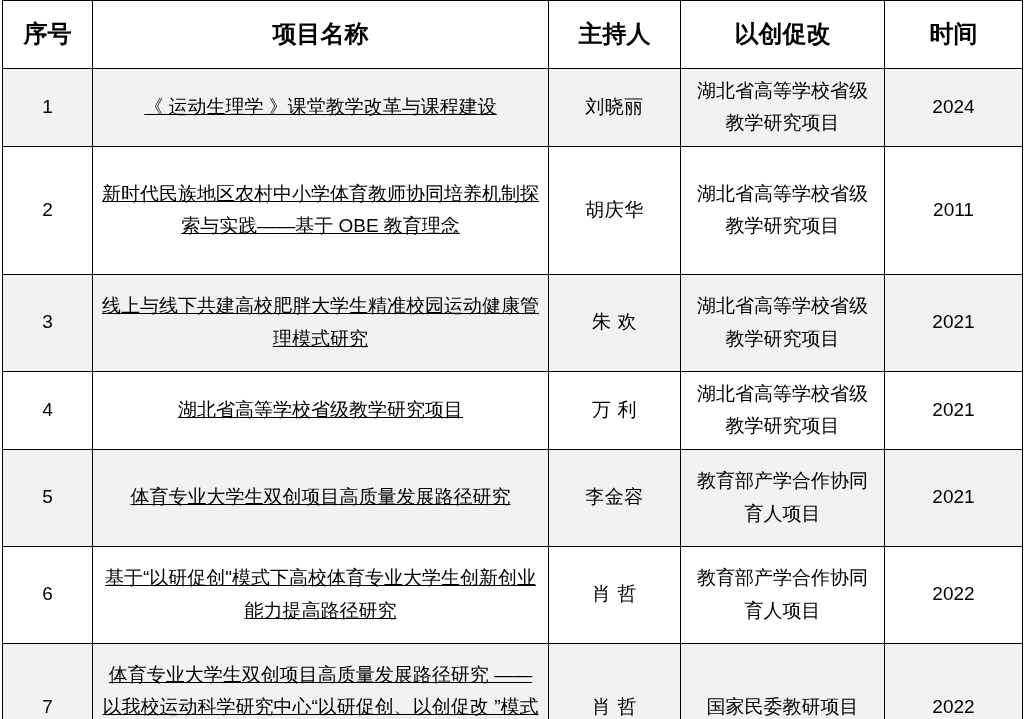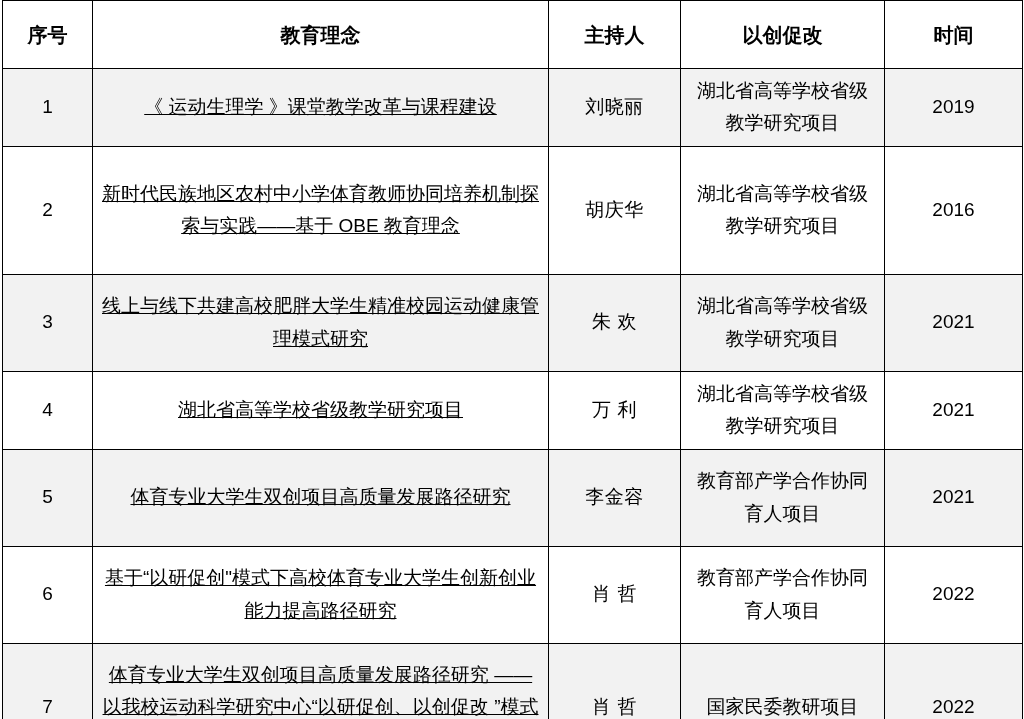--- a/index.html
+++ b/index.html
@@ -35,21 +35,21 @@
     border: 1px solid #000000;
     text-align: center;
     vertical-align: middle;
     padding: 6px 8px;
     box-sizing: border-box;
     line-height: 1.7;
   }
   table.project-table thead th {
     background: #ffffff;
     font-weight: bold;
-    font-size: 20px;
+    font-size: 24px;
     height: 68px;
     padding: 4px 6px;
   }
   table.project-table tbody td {
     font-size: 19px;
     font-weight: normal;
   }
   tbody tr.row-odd td {
     background: #f2f2f2;
   }
@@ -76,40 +76,40 @@
     <colgroup>
       <col class="c-index">
       <col class="c-name">
       <col class="c-leader">
       <col class="c-category">
       <col class="c-time">
     </colgroup>
     <thead>
       <tr>
         <th>序号</th>
-        <th>教育理念</th>
+        <th>项目名称</th>
         <th>主持人</th>
         <th>以创促改</th>
         <th>时间</th>
       </tr>
     </thead>
     <tbody>
       <tr class="row-odd h1">
         <td class="cell-index">1</td>
         <td class="cell-name">《 运动生理学 》课堂教学改革与课程建设</td>
         <td class="cell-leader">刘晓丽</td>
         <td class="cell-category">湖北省高等学校省级教学研究项目</td>
-        <td class="cell-time">2019</td>
+        <td class="cell-time">2024</td>
       </tr>
       <tr class="row-even h2">
         <td class="cell-index">2</td>
         <td class="cell-name">新时代民族地区农村中小学体育教师协同培养机制探索与实践——基于 OBE 教育理念</td>
         <td class="cell-leader">胡庆华</td>
         <td class="cell-category">湖北省高等学校省级教学研究项目</td>
-        <td class="cell-time">2016</td>
+        <td class="cell-time">2011</td>
       </tr>
       <tr class="row-odd h3">
         <td class="cell-index">3</td>
         <td class="cell-name">线上与线下共建高校肥胖大学生精准校园运动健康管理模式研究</td>
         <td class="cell-leader">朱 欢</td>
         <td class="cell-category">湖北省高等学校省级教学研究项目</td>
         <td class="cell-time">2021</td>
       </tr>
       <tr class="row-even h4">
         <td class="cell-index">4</td>

